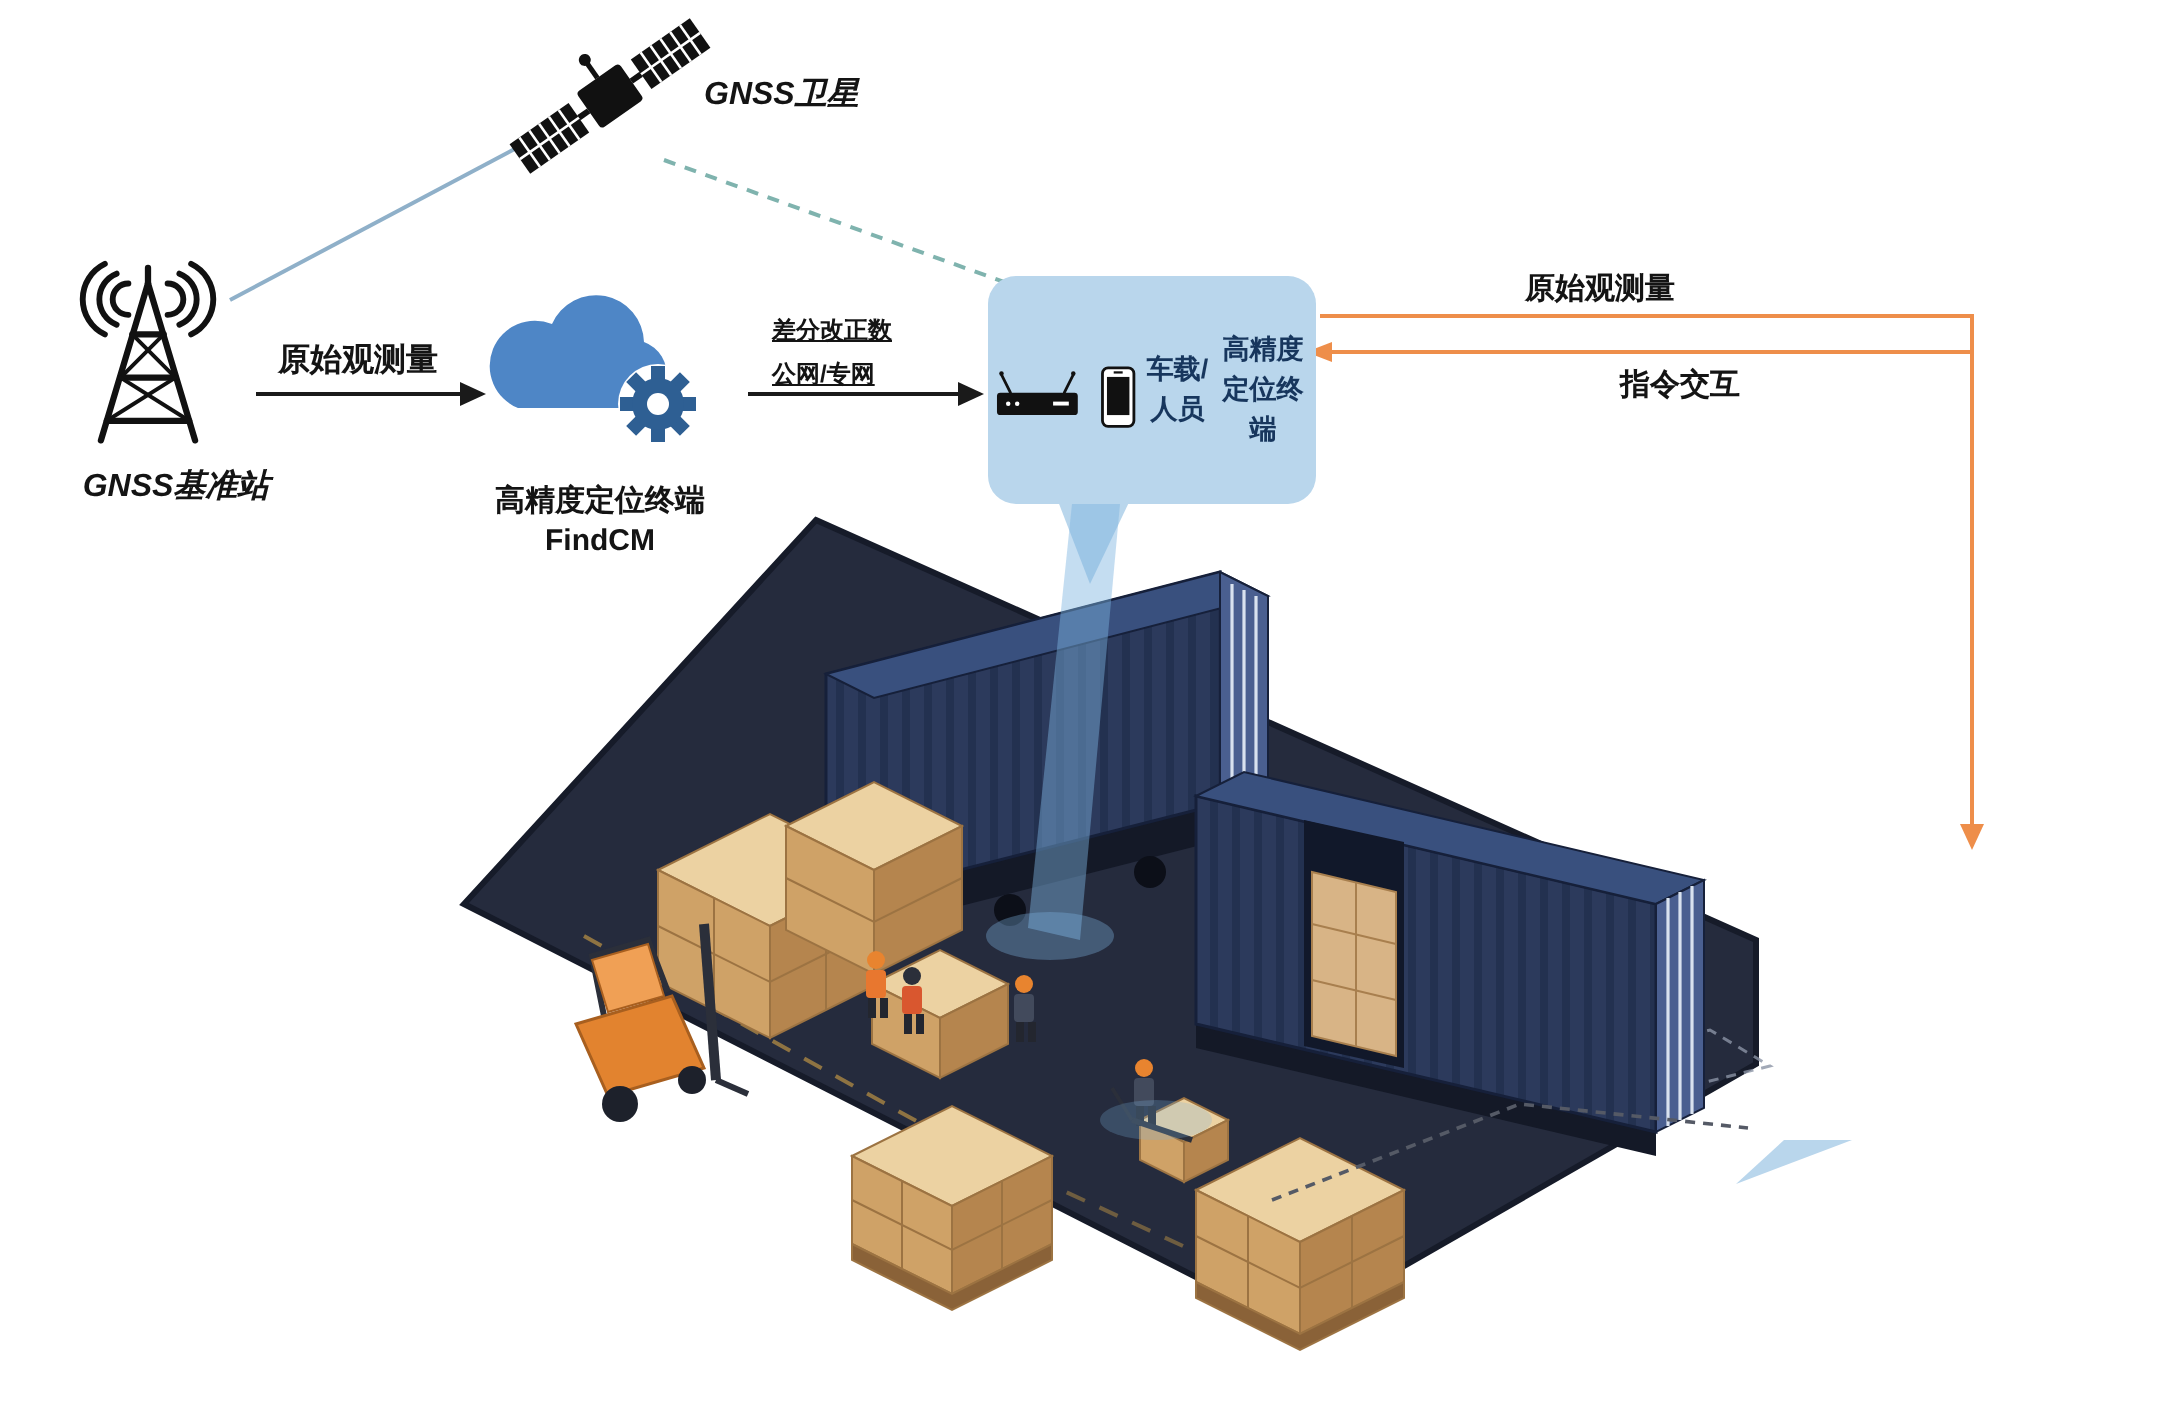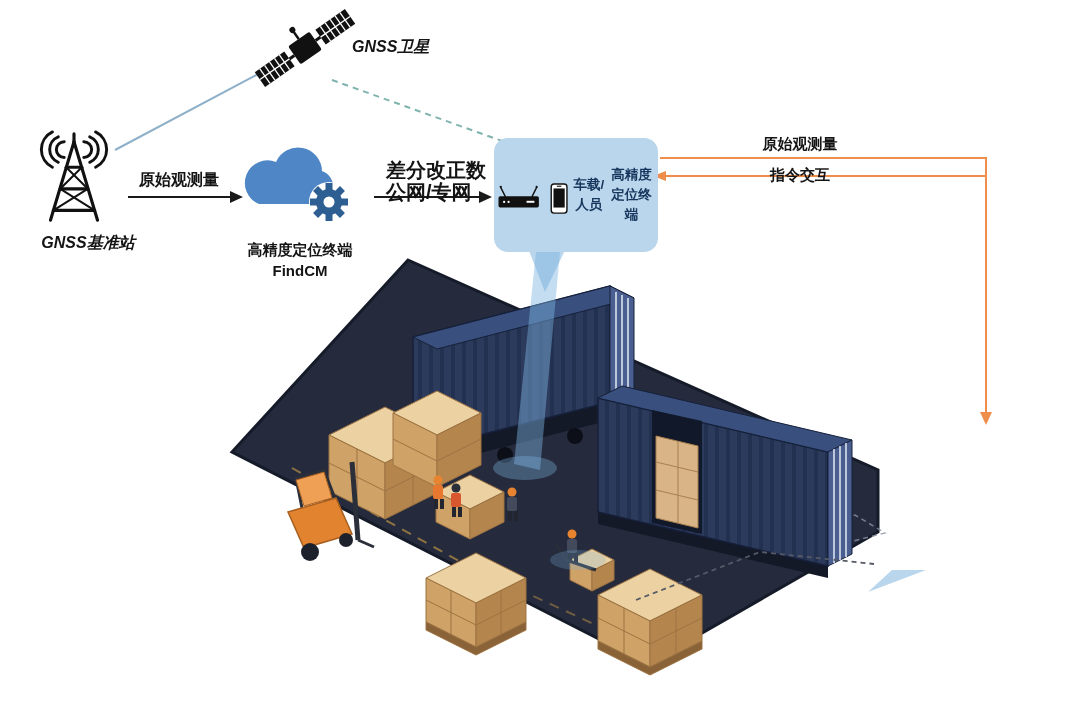--- a/index.html
+++ b/index.html
@@ -5,21 +5,21 @@
   html,body{margin:0;padding:0;background:#ffffff;}
   .stage{
     position:relative;width:1080px;height:701px;background:#ffffff;overflow:hidden;
     font-family:"Liberation Sans",sans-serif;
   }
   .scene-svg{position:absolute;left:0;top:0;}
   .lbl{position:absolute;font-weight:700;color:#141414;white-space:nowrap;}
   .center{text-align:center;}
   .fs16{font-size:16px;font-style:italic;}
   .fs15{font-size:15px;}
-  .fs14{font-size:20px;}
+  .fs14{font-size:12px;text-decoration:underline;}
   .fs13{font-size:16px;}
   .node-box{
     position:absolute;background:#B9D6EC;border-radius:14px;
     display:flex;flex-direction:row;align-items:center;
   }
   .node-title{color:#17365D;font-weight:700;font-size:13.5px;line-height:1.5;text-align:center;}
   .node-title-lg{font-size:15px;}
   .underline{text-decoration:underline;}
   .icon-abs{position:absolute;}
 </style>
@@ -294,15 +294,15 @@
 
   <div class="lbl fs13 center" style="left:126px;top:170px;width:106px;">原始观测量</div>
 
   <div class="lbl fs15 center" style="left:212px;top:241px;width:176px;">高精度定位终端</div>
   <div class="lbl fs15 center" style="left:212px;top:262px;width:176px;">FindCM</div>
 
   <div class="lbl fs14" style="left:386px;top:157px;">差分改正数</div>
   <div class="lbl fs14" style="left:386px;top:179px;text-align:center;">公网/专网</div>
 
   <div class="lbl fs15 center" style="left:730px;top:135px;width:140px;">原始观测量</div>
-  <div class="lbl fs15 center" style="left:730px;top:166px;width:140px;">指令交互</div>
+  <div class="lbl fs15 center" style="left:730px;top:183px;width:140px;text-align:right;">指令交互</div>
 
 </div>
 
 </body></html>

